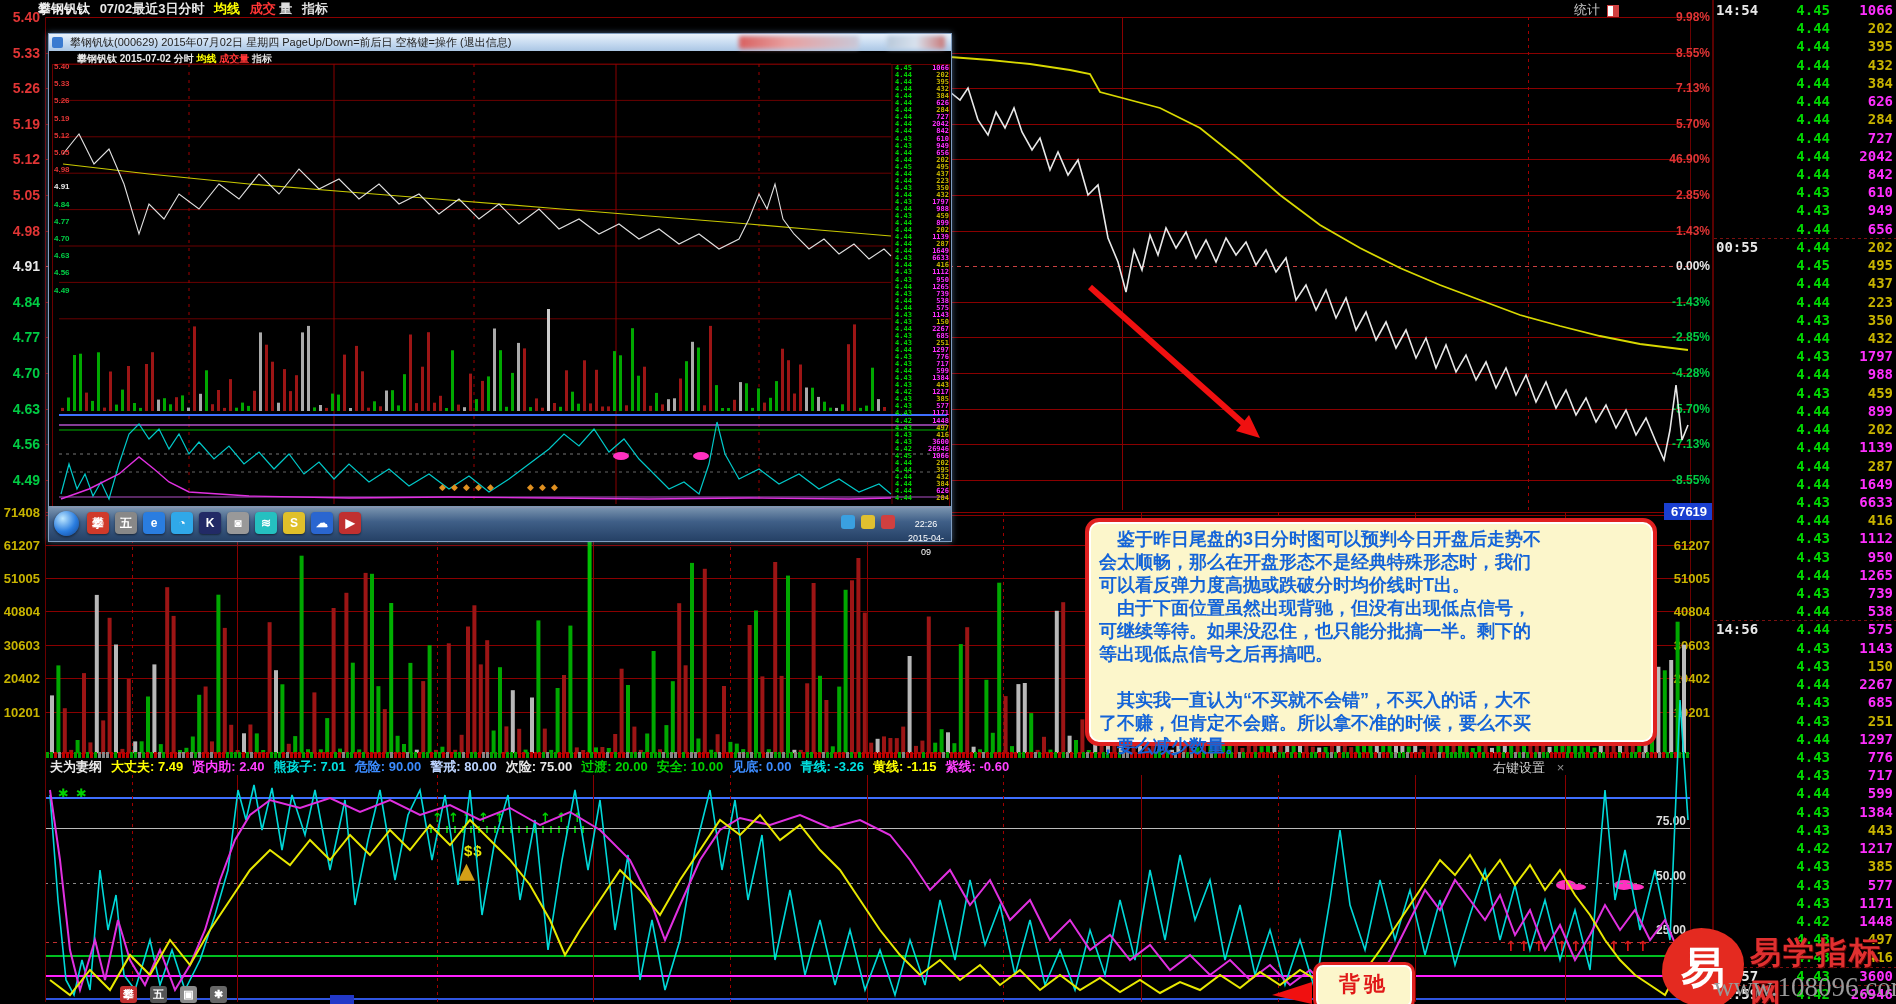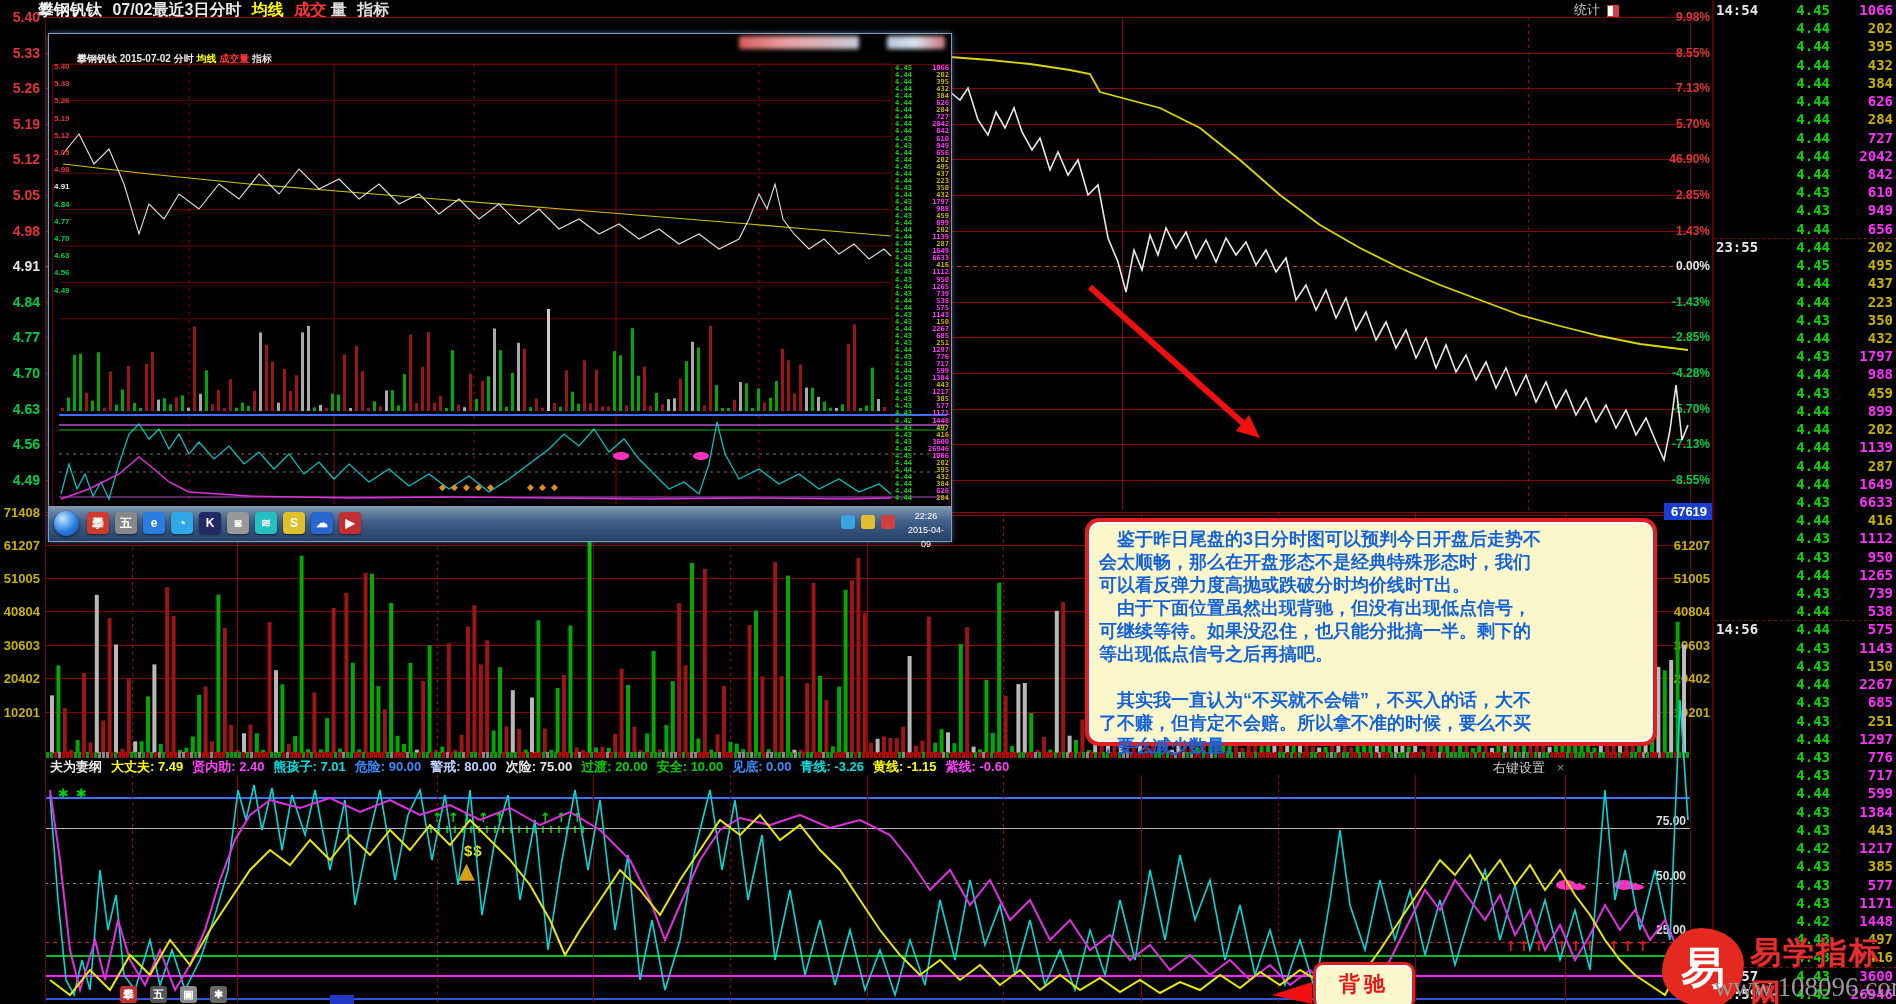--- a/index.html
+++ b/index.html
@@ -1,19 +1,19 @@
 <!DOCTYPE html>
 <html><head>
 <meta charset="utf-8">
 <style>
   html,body{margin:0;padding:0;background:#000;width:1896px;height:1004px;overflow:hidden;
     font-family:"Liberation Sans","DejaVu Sans",sans-serif;}
   .abs{position:absolute;}
   #stage{position:absolute;left:0;top:0;width:1896px;height:1004px;background:#000;}
-  #titlebar{position:absolute;left:0;top:0;width:1896px;height:17px;background:#000;font-size:16px;font-weight:bold;}
+  #titlebar{position:absolute;left:0;top:0;width:1896px;height:17px;background:#000;font-size:13px;font-weight:bold;}
   #titlebar span{margin-right:6px;}
   #annotation{position:absolute;left:1085px;top:518px;width:572px;height:228px;background:#fcf6cb;
     border:4px solid #e02020;border-radius:14px;box-shadow:inset 0 0 0 2px #fff;z-index:6;
     color:#1464d8;font-weight:bold;font-size:18px;line-height:23px;padding:6px 10px;box-sizing:border-box;
     white-space:pre-line;}
   #beichi{position:absolute;left:1313px;top:962px;width:96px;height:42px;background:#fcf6cb;border:3px solid #e02020;
     border-radius:10px;box-shadow:inset 0 0 0 2px #fff;z-index:6;color:#e01818;font-weight:bold;font-size:21px;
     text-align:center;line-height:38px;letter-spacing:4px;}
   #innerwin{position:absolute;left:48px;top:33px;width:902px;height:507px;z-index:5;background:#000;
     border:1px solid #7f9dc0;box-shadow:0 0 6px rgba(120,160,210,.55);}
@@ -971,21 +971,21 @@
         <div style="position: absolute; left: 66px; top: 0px; width: 50px; text-align: right; color: rgb(0, 216, 0);">4.43</div>
         <div style="position: absolute; left: 118px; top: 0px; width: 61px; text-align: right; color: rgb(255, 48, 255);">949</div>
       </div>
       <div style="position: absolute; left: 0px; top: 220.64px; width: 182px; height: 18px; font: bold 14px &quot;DejaVu Sans Mono&quot;, monospace;">
         <div style="position: absolute; left: 2px; top: 0px; color: rgb(232, 232, 232);"></div>
         <div style="position: absolute; left: 66px; top: 0px; width: 50px; text-align: right; color: rgb(0, 216, 0);">4.44</div>
         <div style="position: absolute; left: 118px; top: 0px; width: 61px; text-align: right; color: rgb(255, 48, 255);">656</div>
       </div>
       <div style="position: absolute; left: 0px; top: 237.86px; width: 182px; height: 1px; background: repeating-linear-gradient(90deg, rgb(122, 16, 16) 0px, rgb(122, 16, 16) 3px, transparent 3px, transparent 6px);"></div>
       <div style="position: absolute; left: 0px; top: 238.86px; width: 182px; height: 18px; font: bold 14px &quot;DejaVu Sans Mono&quot;, monospace;">
-        <div style="position: absolute; left: 2px; top: 0px; color: rgb(232, 232, 232);">23:55</div>
+        <div style="position: absolute; left: 2px; top: 0px; color: rgb(232, 232, 232);">00:55</div>
         <div style="position: absolute; left: 66px; top: 0px; width: 50px; text-align: right; color: rgb(0, 216, 0);">4.44</div>
         <div style="position: absolute; left: 118px; top: 0px; width: 61px; text-align: right; color: rgb(200, 180, 0);">202</div>
       </div>
       <div style="position: absolute; left: 0px; top: 257.08px; width: 182px; height: 18px; font: bold 14px &quot;DejaVu Sans Mono&quot;, monospace;">
         <div style="position: absolute; left: 2px; top: 0px; color: rgb(232, 232, 232);"></div>
         <div style="position: absolute; left: 66px; top: 0px; width: 50px; text-align: right; color: rgb(0, 216, 0);">4.45</div>
         <div style="position: absolute; left: 118px; top: 0px; width: 61px; text-align: right; color: rgb(200, 180, 0);">495</div>
       </div>
       <div style="position: absolute; left: 0px; top: 275.3px; width: 182px; height: 18px; font: bold 14px &quot;DejaVu Sans Mono&quot;, monospace;">
         <div style="position: absolute; left: 2px; top: 0px; color: rgb(232, 232, 232);"></div>
@@ -1187,20 +1187,24 @@
       <div style="position: absolute; left: 0px; top: 984.88px; width: 182px; height: 1px; background: repeating-linear-gradient(90deg, rgb(122, 16, 16) 0px, rgb(122, 16, 16) 3px, transparent 3px, transparent 6px);"></div>
       <div style="position: absolute; left: 0px; top: 985.88px; width: 182px; height: 18px; font: bold 14px &quot;DejaVu Sans Mono&quot;, monospace;">
         <div style="position: absolute; left: 2px; top: 0px; color: rgb(232, 232, 232);">14:59</div>
         <div style="position: absolute; left: 66px; top: 0px; width: 50px; text-align: right; color: rgb(0, 216, 0);">4.42</div>
         <div style="position: absolute; left: 118px; top: 0px; width: 61px; text-align: right; color: rgb(255, 48, 255);">26946</div>
       </div>
     </div>
   <div class="abs" style="left:1712px;top:0;width:2px;height:1004px;background:#5a0000;z-index:3;"></div>
 
   <div id="innerwin">
+    <div id="iw-title">
+      <span style="display:inline-block;width:11px;height:11px;background:#3a7ad0;border-radius:2px;margin:0 4px 0 3px;vertical-align:-2px;"></span>
+      <span>攀钢钒钛(000629) 2015年07月02日 星期四 PageUp/Down=前后日 空格键=操作 (退出信息)</span>
+    </div>
     <div class="abs blur" style="left:690px;top:2px;width:120px;height:13px;background:linear-gradient(90deg,#d86060,#e8a0a0 40%,#c8c8d8);border-radius:2px;"></div>
     <div class="abs blur" style="left:838px;top:2px;width:58px;height:13px;background:linear-gradient(90deg,#b8c8da,#d8e2ee 50%,#c87878);border-radius:2px;"></div>
     <div id="iw-sub">
       <span style="color:#e8e8e8">攀钢钒钛</span>
       <span style="color:#e8e8e8">2015-07-02</span>
       <span style="color:#e8e8e8">分时</span>
       <span style="color:#ffff00">均线</span>
       <span style="color:#ff3535">成交量</span>
       <span style="color:#dddddd">指标</span>
     </div>
@@ -1661,21 +1665,21 @@
           <div style="position: absolute; left: 150px; top: 6px; width: 22px; height: 22px; border-radius: 4px; background: rgb(34, 42, 102); color: rgb(255, 255, 255); font: bold 12px / 22px &quot;Liberation Sans&quot;, sans-serif; text-align: center; box-shadow: rgba(0, 0, 0, 0.5) 0px 1px 2px;">K</div>
           <div style="position: absolute; left: 178px; top: 6px; width: 22px; height: 22px; border-radius: 4px; background: rgb(153, 153, 153); color: rgb(255, 255, 255); font: bold 12px / 22px &quot;Liberation Sans&quot;, sans-serif; text-align: center; box-shadow: rgba(0, 0, 0, 0.5) 0px 1px 2px;">◙</div>
           <div style="position: absolute; left: 206px; top: 6px; width: 22px; height: 22px; border-radius: 4px; background: rgb(37, 192, 192); color: rgb(255, 255, 255); font: bold 12px / 22px &quot;Liberation Sans&quot;, sans-serif; text-align: center; box-shadow: rgba(0, 0, 0, 0.5) 0px 1px 2px;">≋</div>
           <div style="position: absolute; left: 234px; top: 6px; width: 22px; height: 22px; border-radius: 4px; background: rgb(224, 192, 42); color: rgb(255, 255, 255); font: bold 12px / 22px &quot;Liberation Sans&quot;, sans-serif; text-align: center; box-shadow: rgba(0, 0, 0, 0.5) 0px 1px 2px;">S</div>
           <div style="position: absolute; left: 262px; top: 6px; width: 22px; height: 22px; border-radius: 4px; background: rgb(42, 102, 208); color: rgb(255, 255, 255); font: bold 12px / 22px &quot;Liberation Sans&quot;, sans-serif; text-align: center; box-shadow: rgba(0, 0, 0, 0.5) 0px 1px 2px;">☁</div>
           <div style="position: absolute; left: 290px; top: 6px; width: 22px; height: 22px; border-radius: 4px; background: rgb(192, 48, 48); color: rgb(255, 255, 255); font: bold 12px / 22px &quot;Liberation Sans&quot;, sans-serif; text-align: center; box-shadow: rgba(0, 0, 0, 0.5) 0px 1px 2px;">▶</div>
         </div>
       <div class="abs" style="left:792px;top:9px;width:14px;height:14px;background:#3aa0e0;border-radius:3px;"></div>
       <div class="abs" style="left:812px;top:9px;width:14px;height:14px;background:#e0c030;border-radius:3px;"></div>
       <div class="abs" style="left:832px;top:9px;width:14px;height:14px;background:#d04040;border-radius:3px;"></div>
-      <div class="abs" style="left:854px;top:3px;width:46px;text-align:center;color:#fff;font-size:9px;line-height:14px;">
+      <div class="abs" style="left:854px;top:11px;width:46px;text-align:center;color:#fff;font-size:9px;line-height:14px;">
         <div>22:26</div>
         <div>2015-04-09</div>
       </div>
     </div>
   </div>
 
   <div id="annotation">　鉴于昨日尾盘的3日分时图可以预判今日开盘后走势不
 会太顺畅，那么在开盘形态不是经典特殊形态时，我们
 可以看反弹力度高抛或跌破分时均价线时T出。
 　由于下面位置虽然出现背驰，但没有出现低点信号，

